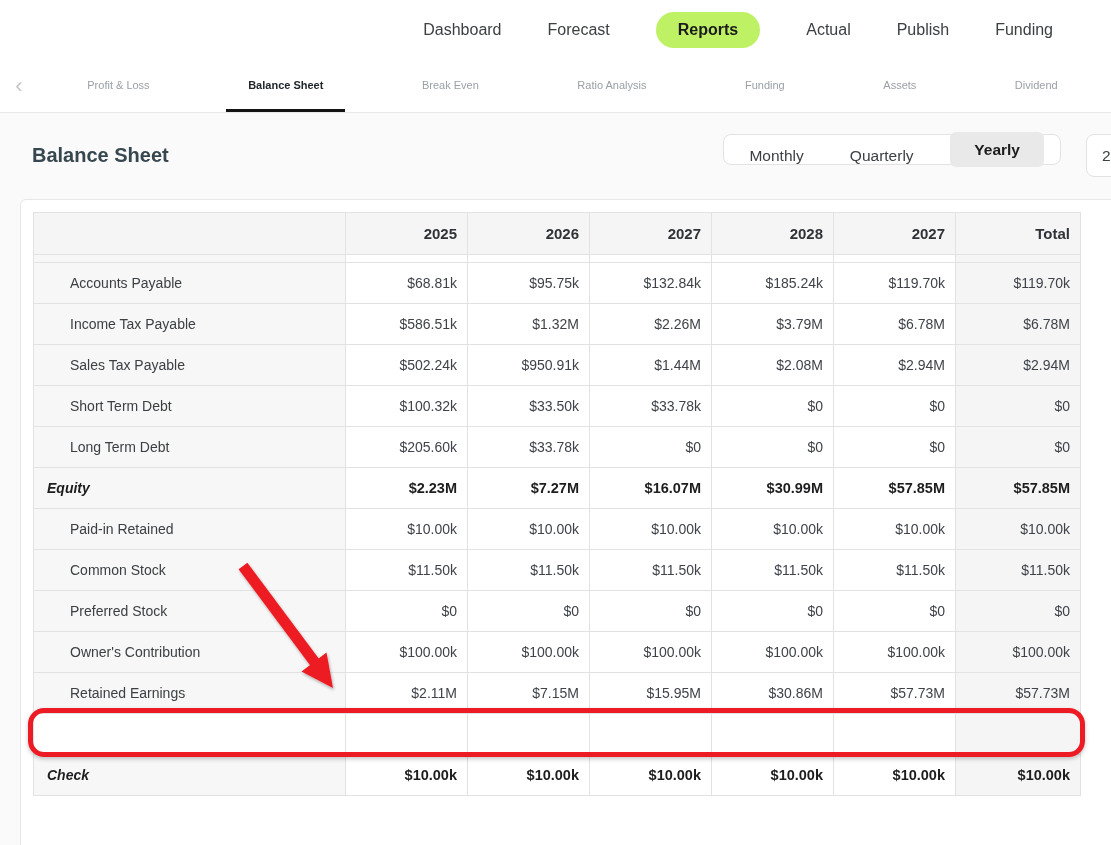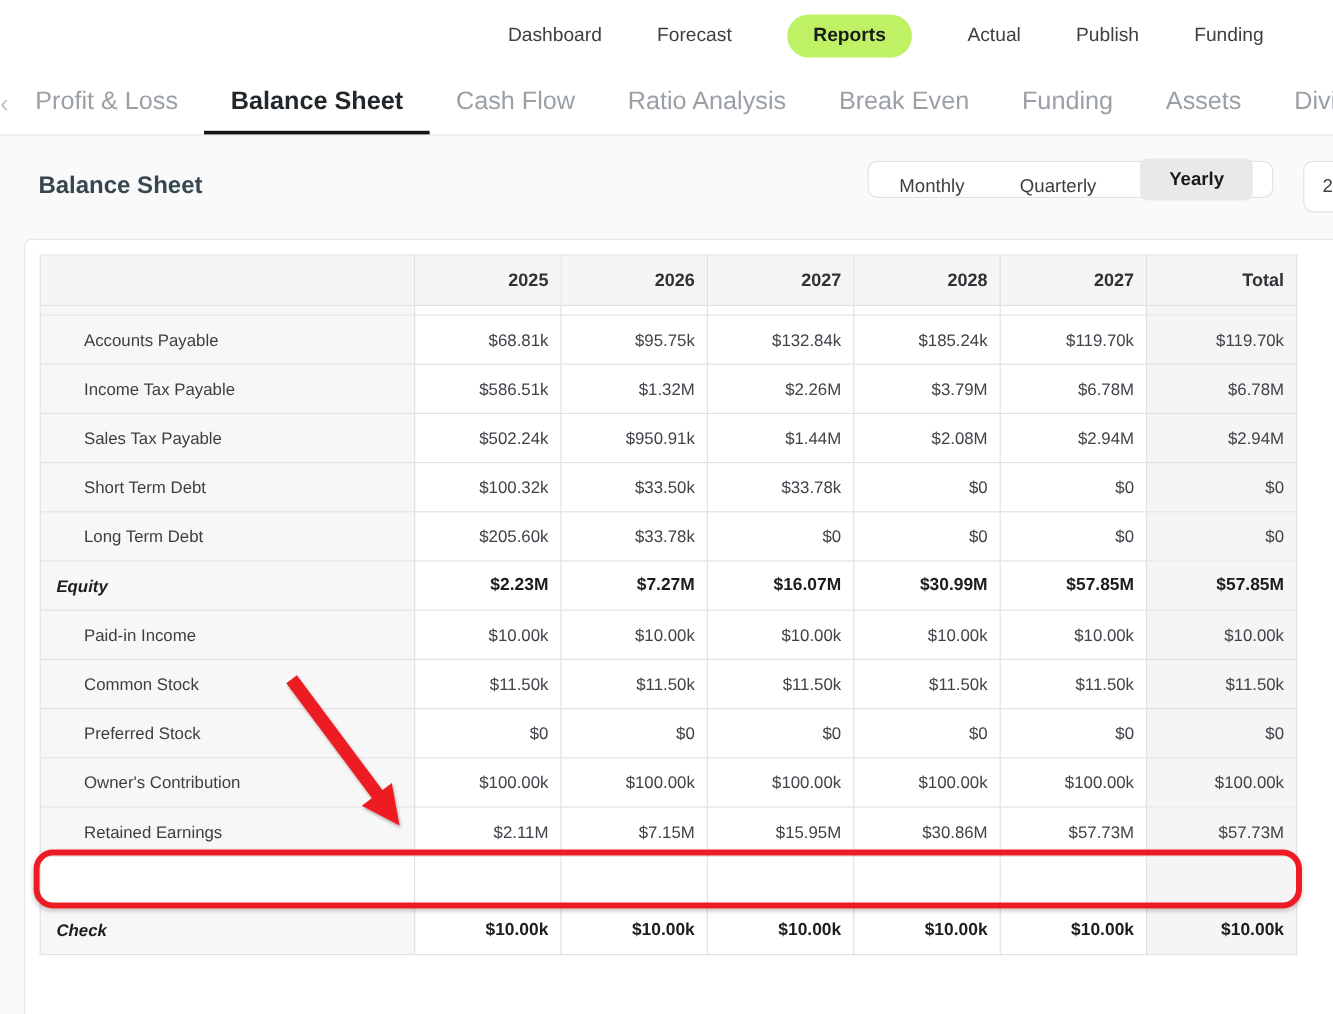--- a/index.html
+++ b/index.html
@@ -11,21 +11,21 @@
             display: flex; align-items: center; justify-content: flex-end; gap: 46px; padding-right: 58px; }
   .topnav .nav-item { font-size: 16px; color: #3c4043; cursor: pointer; white-space: nowrap; }
   .topnav .nav-item.active { background: #bef264; border-radius: 20px; padding: 9px 22px; font-weight: 700; color: #1b1b1b; }
 
   
   .tabbar { position: absolute; top: 60px; left: 0; width: 1111px; height: 53px; background: #fff;
             border-bottom: 1px solid #e8e8e8; display: flex; align-items: stretch; }
   .tab-chevron { width: 38px; display: flex; align-items: center; justify-content: center;
                  color: #c5c5c5; font-size: 22px; cursor: pointer; }
   .tabs { flex: 1; display: flex; align-items: stretch; justify-content: space-around; padding-right: 4px; }
-  .tab { display: flex; align-items: center; padding: 0 22px; font-size: 21px; color: #9aa0a6;
+  .tab { display: flex; align-items: center; padding: 0 22px; font-size: 11px; color: #9aa0a6;
          cursor: pointer; white-space: nowrap; border-bottom: 3px solid transparent; }
   .tab.active { color: #22272b; font-weight: 700; border-bottom: 3px solid #141414; }
 
   
   .page-title { position: absolute; left: 32px; top: 144px; font-size: 20px; font-weight: 700; color: #37474f; }
   .period-toggle { position: absolute; left: 723px; top: 134px; width: 338px; height: 31px; background: #fff;
                    border: 1px solid #e3e3e3; border-radius: 8px; display: flex; align-items: center; }
   .toggle-opt { flex: 1; text-align: center; font-size: 15.5px; color: #3c4043; cursor: pointer;
                 height: 100%; line-height: 41px; }
   .toggle-opt.selected { flex: 0 0 auto; margin: 16px; padding: 0 24px; height: 35px; line-height: 35px;
@@ -73,23 +73,22 @@
     <div class="nav-item">Actual</div>
     <div class="nav-item">Publish</div>
     <div class="nav-item">Funding</div>
   </div>
 
   <div class="tabbar">
     <div class="tab-chevron">‹</div>
     <div class="tabs">
       <div class="tab">Profit &amp; Loss</div>
       <div class="tab active">Balance Sheet</div>
-      <div class="tab">Cash Flow</div>
+      <div class="tab">Break Even</div>
       <div class="tab">Ratio Analysis</div>
-      <div class="tab">Break Even</div>
       <div class="tab">Funding</div>
       <div class="tab">Assets</div>
       <div class="tab">Dividend</div>
     </div>
   </div>
 
   <div class="page-title">Balance Sheet</div>
 
   <div class="period-toggle">
     <div class="toggle-opt">Monthly</div>
@@ -179,21 +178,21 @@
           <tr class="datarow lvl-top">
             <td class="lbl">Equity</td>
             <td class="val">$2.23M</td>
             <td class="val">$7.27M</td>
             <td class="val">$16.07M</td>
             <td class="val">$30.99M</td>
             <td class="val">$57.85M</td>
             <td class="val total">$57.85M</td>
           </tr>
           <tr class="datarow lvl-leaf">
-            <td class="lbl">Paid-in Income</td>
+            <td class="lbl">Paid-in Retained</td>
             <td class="val">$10.00k</td>
             <td class="val">$10.00k</td>
             <td class="val">$10.00k</td>
             <td class="val">$10.00k</td>
             <td class="val">$10.00k</td>
             <td class="val total">$10.00k</td>
           </tr>
           <tr class="datarow lvl-leaf">
             <td class="lbl">Common Stock</td>
             <td class="val">$11.50k</td>

